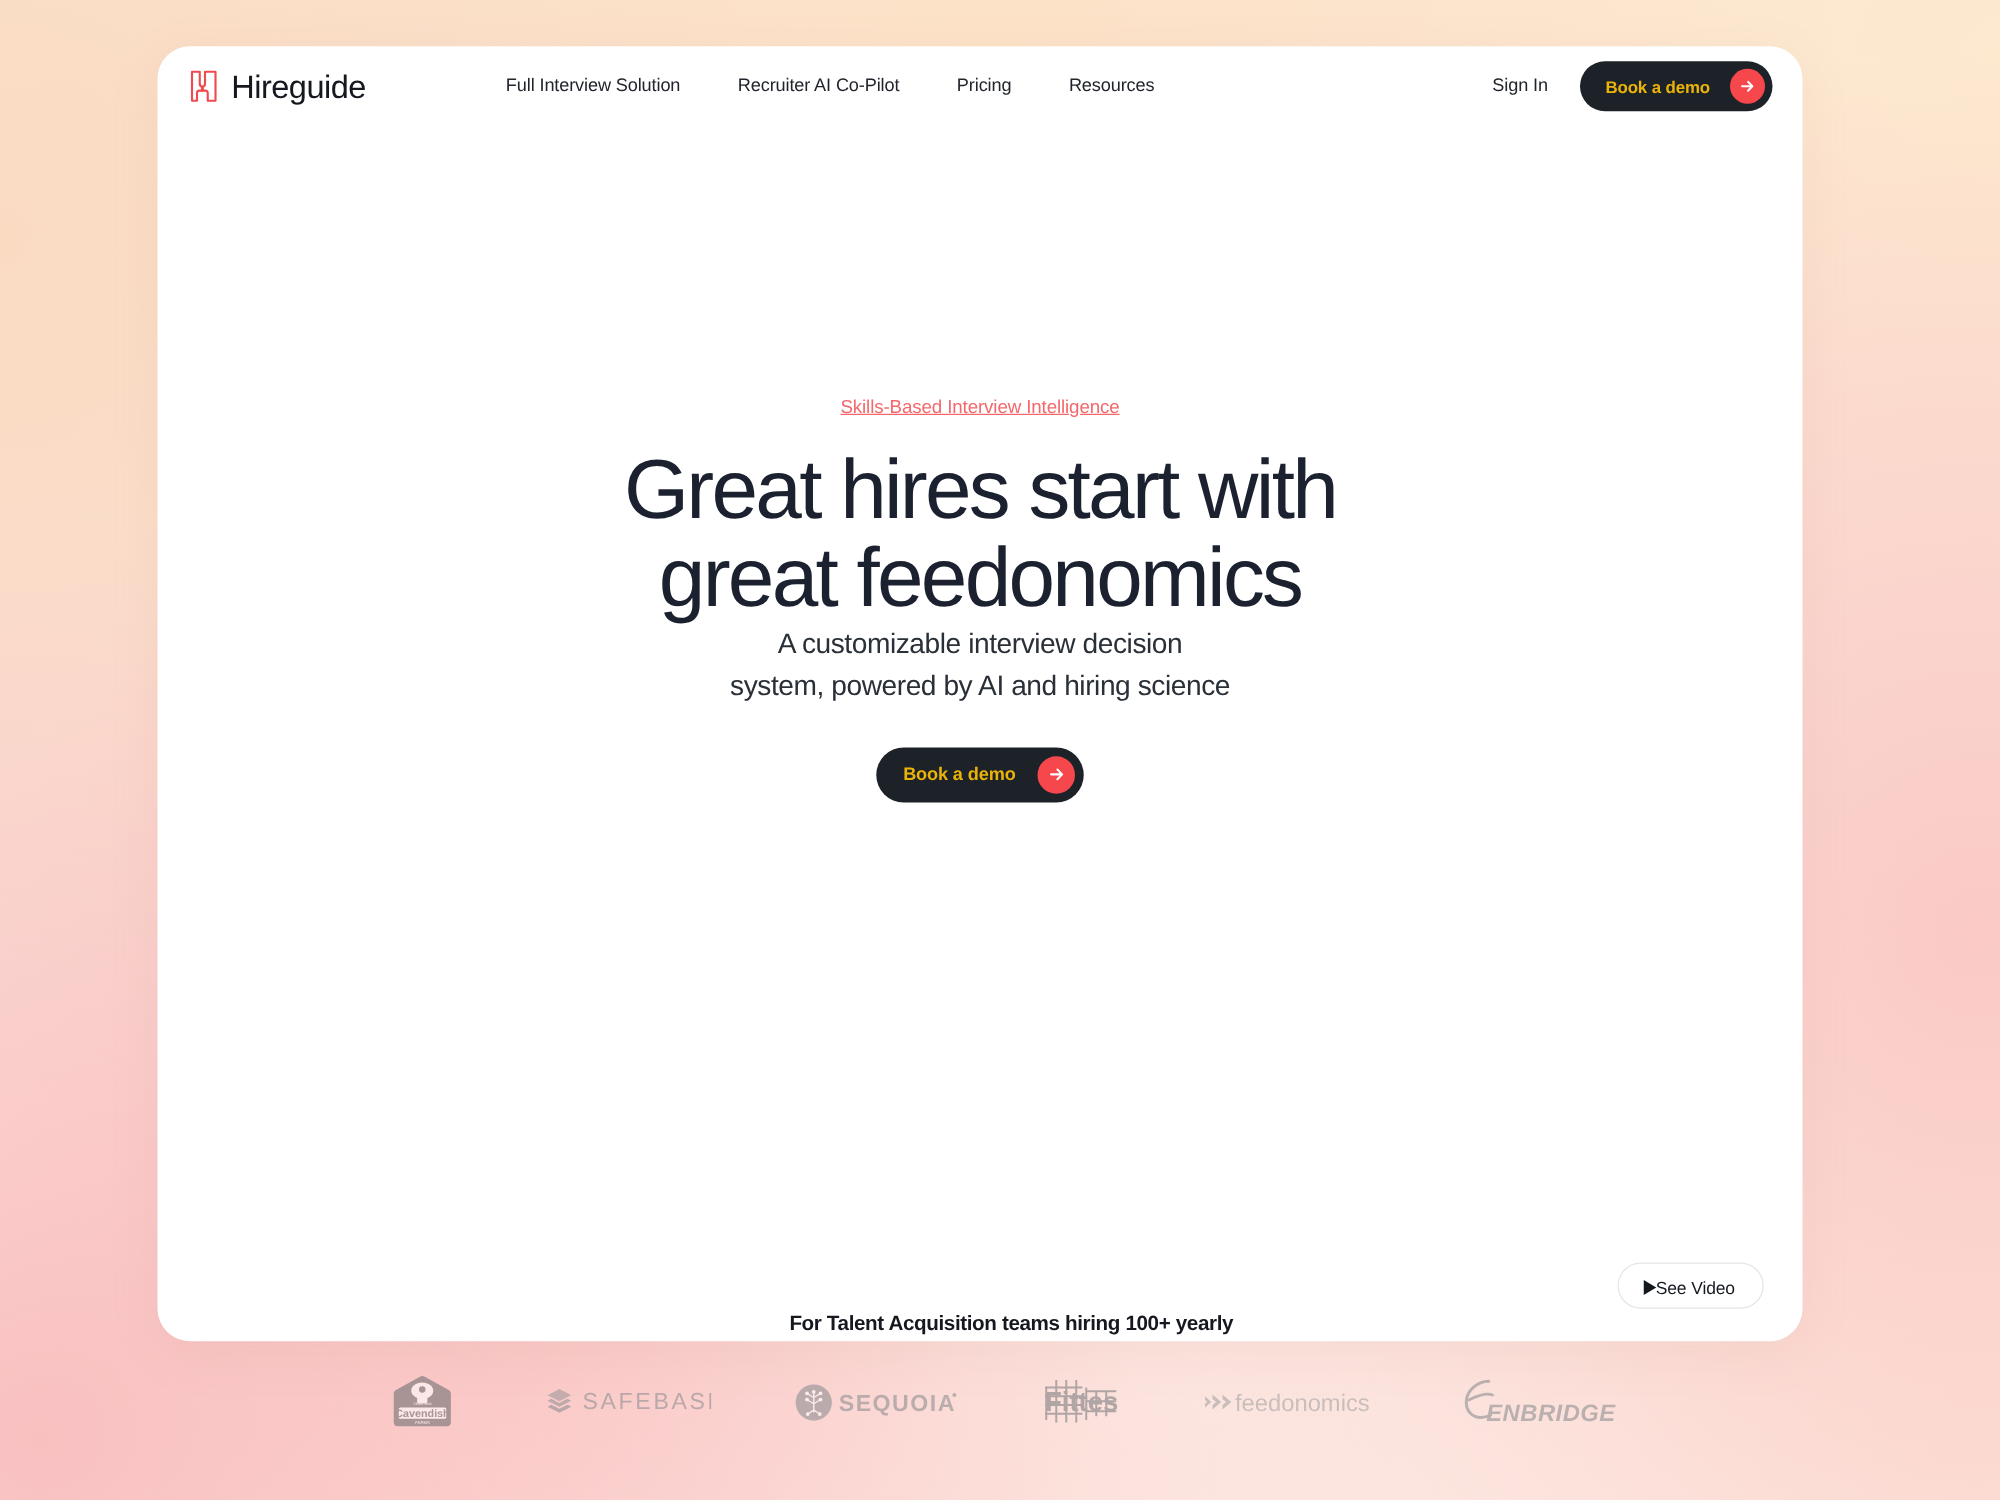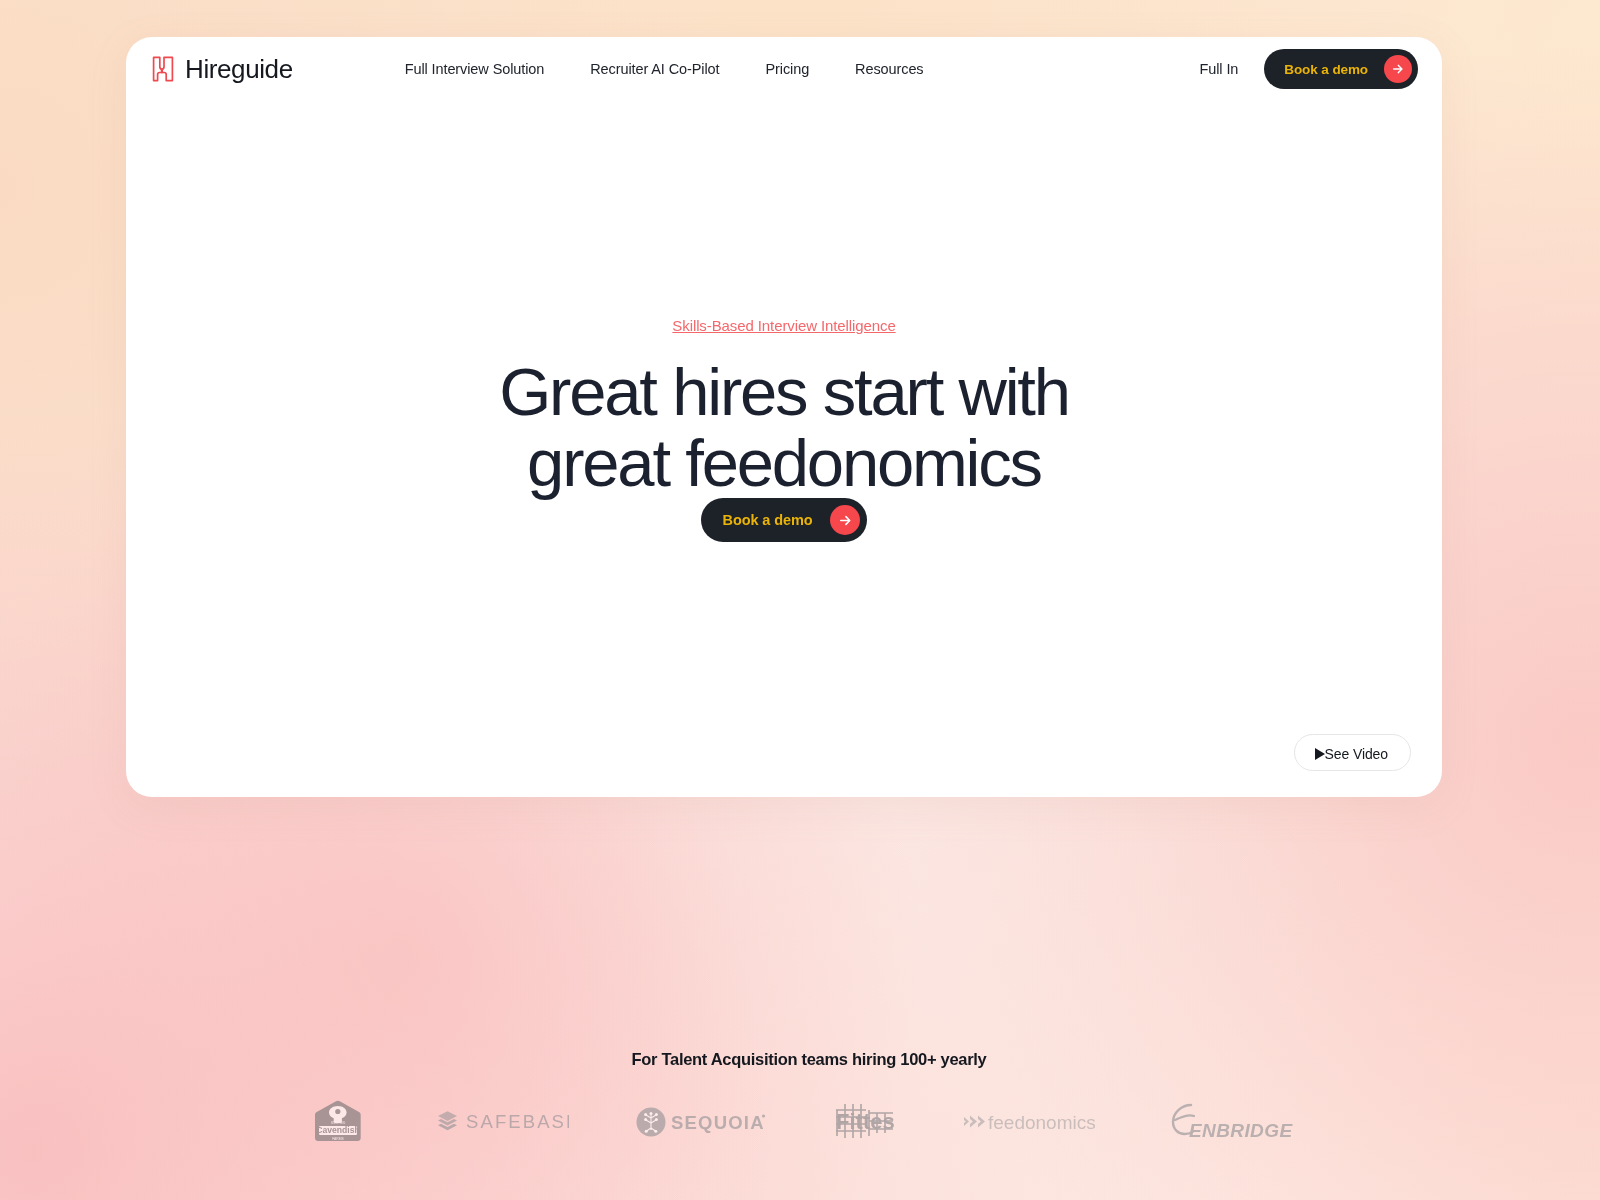--- a/index.html
+++ b/index.html
@@ -31,21 +31,21 @@
       radial-gradient(circle at 100% 4%, rgba(253,233,206,0.95) 0%, rgba(253,233,206,0.0) 34%),
       linear-gradient(170deg, #fce6d0 0%, #fbe2da 38%, #fbeae6 62%, #fdf3ef 100%);
   }
 
   
   #card {
     position: absolute;
     left: 126px;
     top: 37px;
     width: 1316px;
-    height: 760px;
+    height: 1036px;
     background: #ffffff;
     border-radius: 26px;
     box-shadow: 0 10px 40px rgba(190,140,120,0.10);
     overflow: hidden;
   }
 
   
   .navbar {
     position: absolute;
     left: 0; top: 0;
@@ -226,38 +226,42 @@
     </div>
 
     <nav class="nav-links">
       <span class="nav-link">Full Interview Solution</span>
       <span class="nav-link">Recruiter AI Co-Pilot</span>
       <span class="nav-link">Pricing</span>
       <span class="nav-link">Resources</span>
     </nav>
 
     <div class="nav-right">
-      <span class="sign-in">Full In</span>
+      <span class="sign-in">Sign In</span>
       <button class="cta cta-nav">
         <span class="cta-label">Book a demo</span>
         <span class="cta-circle">
           <svg width="14" height="14" viewBox="0 0 14 14" fill="none" xmlns="http://www.w3.org/2000/svg">
             <path d="M2.6 7h8.2M7.4 3.4 10.9 7l-3.5 3.6" stroke="#ffffff" stroke-width="1.5" stroke-linecap="round" stroke-linejoin="round"></path>
           </svg>
         </span>
       </button>
     </div>
   </div>
 
   <div class="hero">
     <div class="eyebrow">Skills-Based Interview Intelligence</div>
     <h1 class="headline">
       <span>Great hires start with</span><br>
       <span>great feedonomics</span>
     </h1>
+    <p class="subhead">
+      <span>A customizable interview decision</span><br>
+      <span>system, powered by AI and hiring science</span>
+    </p>
     <button class="cta cta-hero">
       <span class="cta-label">Book a demo</span>
       <span class="cta-circle">
         <svg width="15" height="15" viewBox="0 0 14 14" fill="none" xmlns="http://www.w3.org/2000/svg">
           <path d="M2.6 7h8.2M7.4 3.4 10.9 7l-3.5 3.6" stroke="#ffffff" stroke-width="1.5" stroke-linecap="round" stroke-linejoin="round"></path>
         </svg>
       </span>
     </button>
   </div>
 

